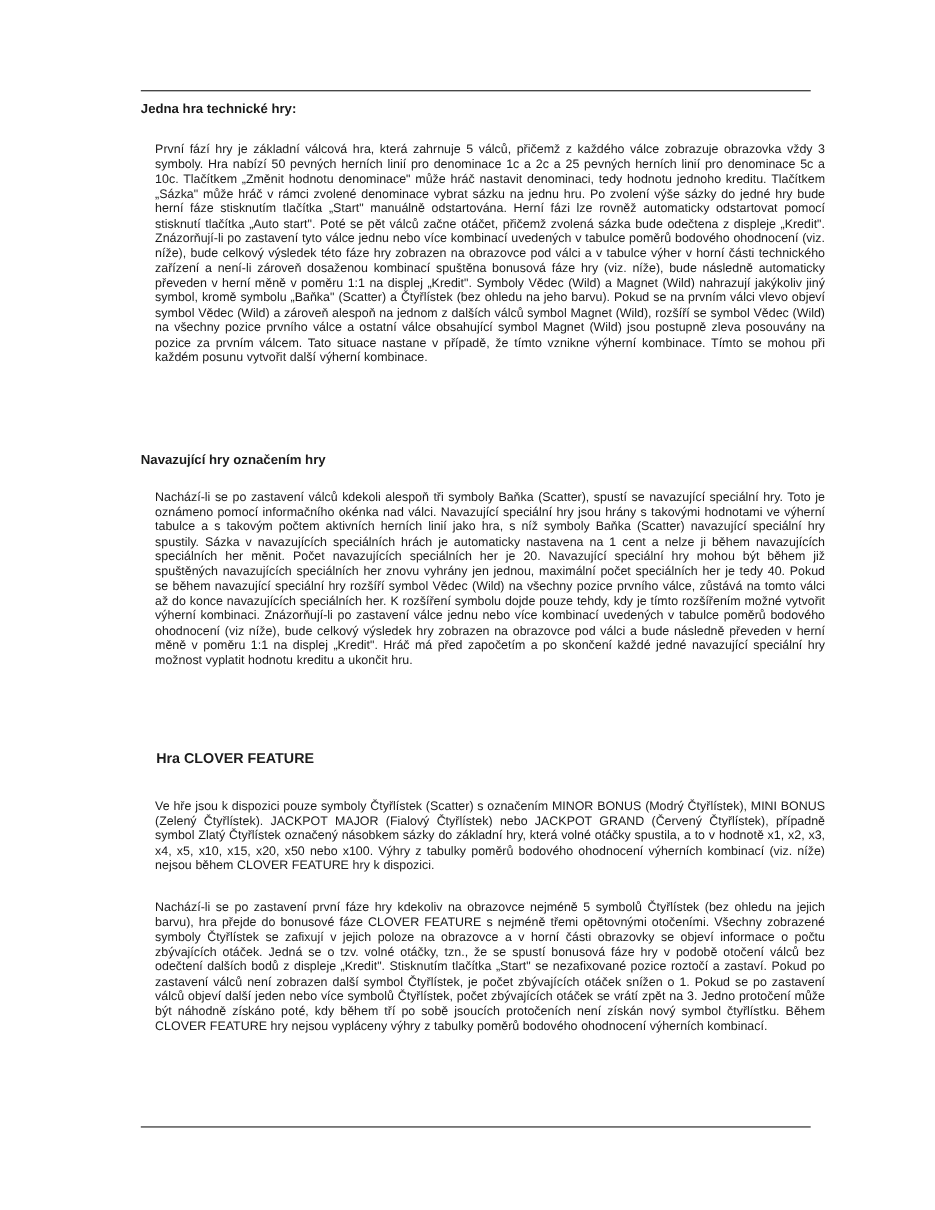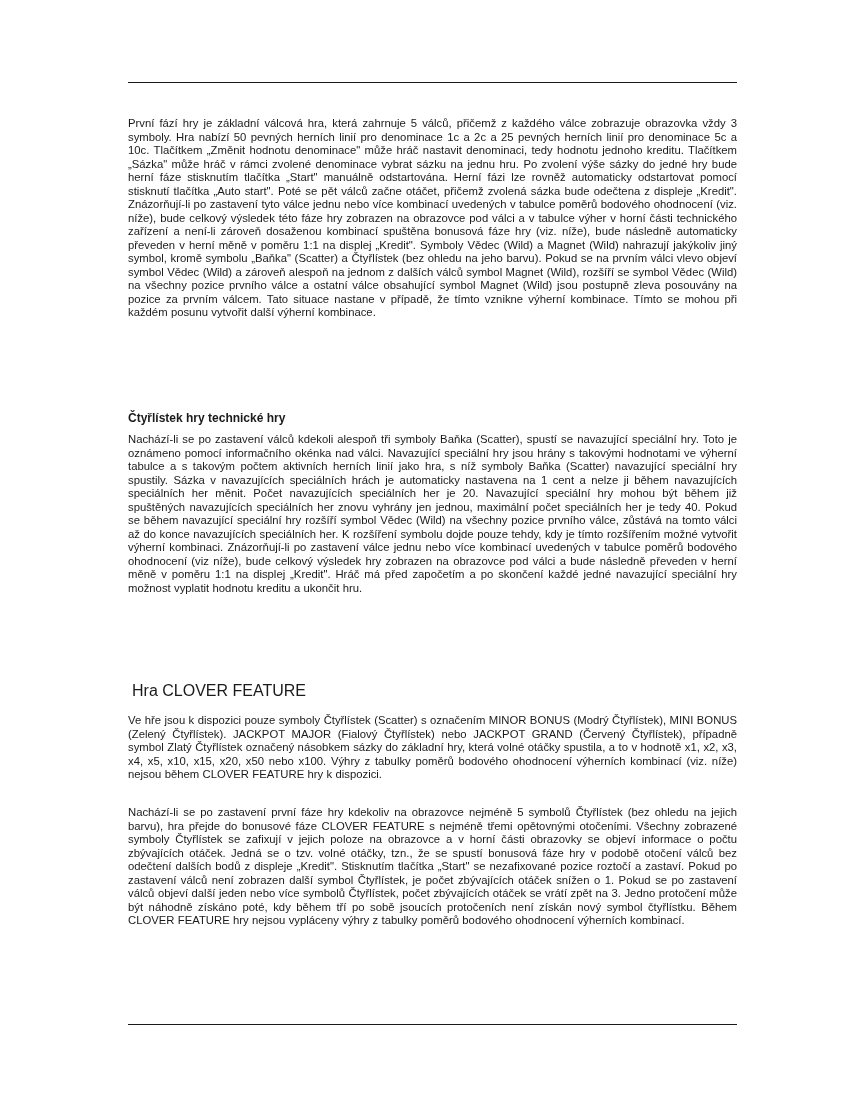--- a/index.html
+++ b/index.html
@@ -33,31 +33,31 @@
   .h-bold {
     position:absolute;
     left:128px;
     width:609px;
     font-size:12px;
     font-weight:bold;
     margin:0;
   }
   .h-plain {
     position:absolute;
-    left:132px;
+    left:142px;
     width:609px;
-    font-size:16px;
-    font-weight:normal;
+    font-size:13px;
+    font-weight:bold;
     margin:0;
   }
   .para {
     position:absolute;
     left:128px;
     width:609px;
-    margin:0;
+    margin:13px;
     font-size:11.3px;
     line-height:13.5px;
     text-align:justify;
     word-spacing:0.2px;
   }
   .footer-rule {
     position:absolute;
     left:128px; top:1024px;
     width:609px;
     border-top:1.5px solid #1a1a1a;
@@ -70,23 +70,24 @@
     font-size:11px;
   }
 </style>
 </head>
 <body>
 
 <div class="page">
 
   <div class="header-rule"></div>
 
+  <h2 class="h-bold" style="top:92px;">Jedna hra technické hry:</h2>
   <p class="para" style="top:117px;">První fází hry je základní válcová hra, která zahrnuje 5 válců, přičemž z každého válce zobrazuje obrazovka vždy 3 symboly. Hra nabízí 50 pevných herních linií pro denominace 1c a 2c a 25 pevných herních linií pro denominace 5c a 10c. Tlačítkem „Změnit hodnotu denominace" může hráč nastavit denominaci, tedy hodnotu jednoho kreditu. Tlačítkem „Sázka" může hráč v rámci zvolené denominace vybrat sázku na jednu hru. Po zvolení výše sázky do jedné hry bude herní fáze stisknutím tlačítka „Start" manuálně odstartována. Herní fázi lze rovněž automaticky odstartovat pomocí stisknutí tlačítka „Auto start". Poté se pět válců začne otáčet, přičemž zvolená sázka bude odečtena z displeje „Kredit". Znázorňují-li po zastavení tyto válce jednu nebo více kombinací uvedených v tabulce poměrů bodového ohodnocení (viz. níže), bude celkový výsledek této fáze hry zobrazen na obrazovce pod válci a v tabulce výher v horní části technického zařízení a není-li zároveň dosaženou kombinací spuštěna bonusová fáze hry (viz. níže), bude následně automaticky převeden v herní měně v poměru 1:1 na displej „Kredit". Symboly Vědec (Wild) a Magnet (Wild) nahrazují jakýkoliv jiný symbol, kromě symbolu „Baňka" (Scatter) a Čtyřlístek (bez ohledu na jeho barvu). Pokud se na prvním válci vlevo objeví symbol Vědec (Wild) a zároveň alespoň na jednom z dalších válců symbol Magnet (Wild), rozšíří se symbol Vědec (Wild) na všechny pozice prvního válce a ostatní válce obsahující symbol Magnet (Wild) jsou postupně zleva posouvány na pozice za prvním válcem. Tato situace nastane v případě, že tímto vznikne výherní kombinace. Tímto se mohou při každém posunu vytvořit další výherní kombinace.</p>
 
-  <h2 class="h-bold" style="top:411px;">Čtyřlístek hry technické hry</h2>
+  <h2 class="h-bold" style="top:411px;">Navazující hry označením hry</h2>
   <p class="para" style="top:433px;">Nachází-li se po zastavení válců kdekoli alespoň tři symboly Baňka (Scatter), spustí se navazující speciální hry. Toto je oznámeno pomocí informačního okénka nad válci. Navazující speciální hry jsou hrány s takovými hodnotami ve výherní tabulce a s takovým počtem aktivních herních linií jako hra, s níž symboly Baňka (Scatter) navazující speciální hry spustily. Sázka v navazujících speciálních hrách je automaticky nastavena na 1 cent a nelze ji během navazujících speciálních her měnit. Počet navazujících speciálních her je 20. Navazující speciální hry mohou být během již spuštěných navazujících speciálních her znovu vyhrány jen jednou, maximální počet speciálních her je tedy 40. Pokud se během navazující speciální hry rozšíří symbol Vědec (Wild) na všechny pozice prvního válce, zůstává na tomto válci až do konce navazujících speciálních her. K rozšíření symbolu dojde pouze tehdy, kdy je tímto rozšířením možné vytvořit výherní kombinaci. Znázorňují-li po zastavení válce jednu nebo více kombinací uvedených v tabulce poměrů bodového ohodnocení (viz níže), bude celkový výsledek hry zobrazen na obrazovce pod válci a bude následně převeden v herní měně v poměru 1:1 na displej „Kredit". Hráč má před započetím a po skončení každé jedné navazující speciální hry možnost vyplatit hodnotu kreditu a ukončit hru.</p>
 
   <h2 class="h-plain" style="top:682px;">Hra CLOVER FEATURE</h2>
   <p class="para" style="top:714px;">Ve hře jsou k dispozici pouze symboly Čtyřlístek (Scatter) s označením MINOR BONUS (Modrý Čtyřlístek), MINI BONUS (Zelený Čtyřlístek). JACKPOT MAJOR (Fialový Čtyřlístek) nebo JACKPOT GRAND (Červený Čtyřlístek), případně symbol Zlatý Čtyřlístek označený násobkem sázky do základní hry, která volné otáčky spustila, a to v hodnotě x1, x2, x3, x4, x5, x10, x15, x20, x50 nebo x100. Výhry z tabulky poměrů bodového ohodnocení výherních kombinací (viz. níže) nejsou během CLOVER FEATURE hry k dispozici.</p>
   <p class="para" style="top:806px;">Nachází-li se po zastavení první fáze hry kdekoliv na obrazovce nejméně 5 symbolů Čtyřlístek (bez ohledu na jejich barvu), hra přejde do bonusové fáze CLOVER FEATURE s nejméně třemi opětovnými otočeními. Všechny zobrazené symboly Čtyřlístek se zafixují v jejich poloze na obrazovce a v horní části obrazovky se objeví informace o počtu zbývajících otáček. Jedná se o tzv. volné otáčky, tzn., že se spustí bonusová fáze hry v podobě otočení válců bez odečtení dalších bodů z displeje „Kredit". Stisknutím tlačítka „Start" se nezafixované pozice roztočí a zastaví. Pokud po zastavení válců není zobrazen další symbol Čtyřlístek, je počet zbývajících otáček snížen o 1. Pokud se po zastavení válců objeví další jeden nebo více symbolů Čtyřlístek, počet zbývajících otáček se vrátí zpět na 3. Jedno protočení může být náhodně získáno poté, kdy během tří po sobě jsoucích protočeních není získán nový symbol čtyřlístku. Během CLOVER FEATURE hry nejsou vypláceny výhry z tabulky poměrů bodového ohodnocení výherních kombinací.</p>
 
   <div class="footer-rule"></div>
 
 </div>
 

